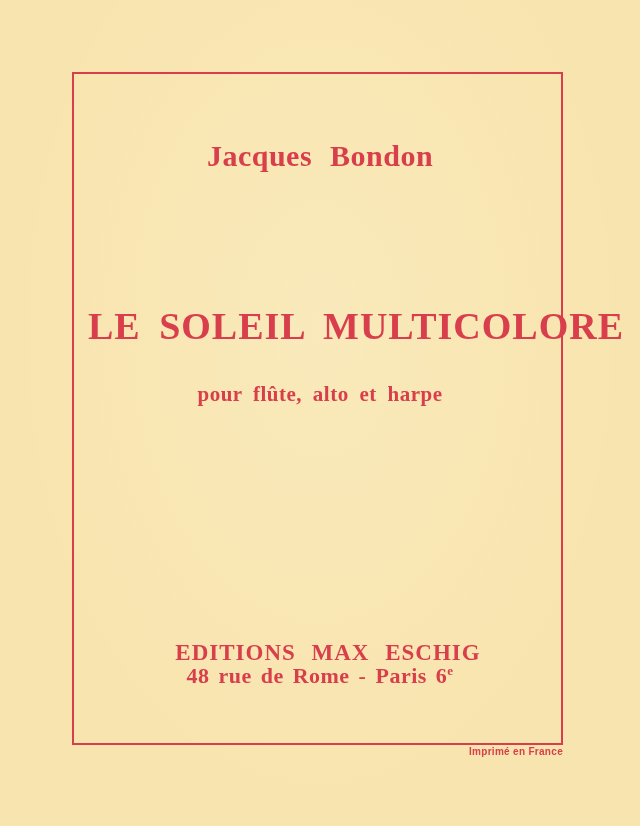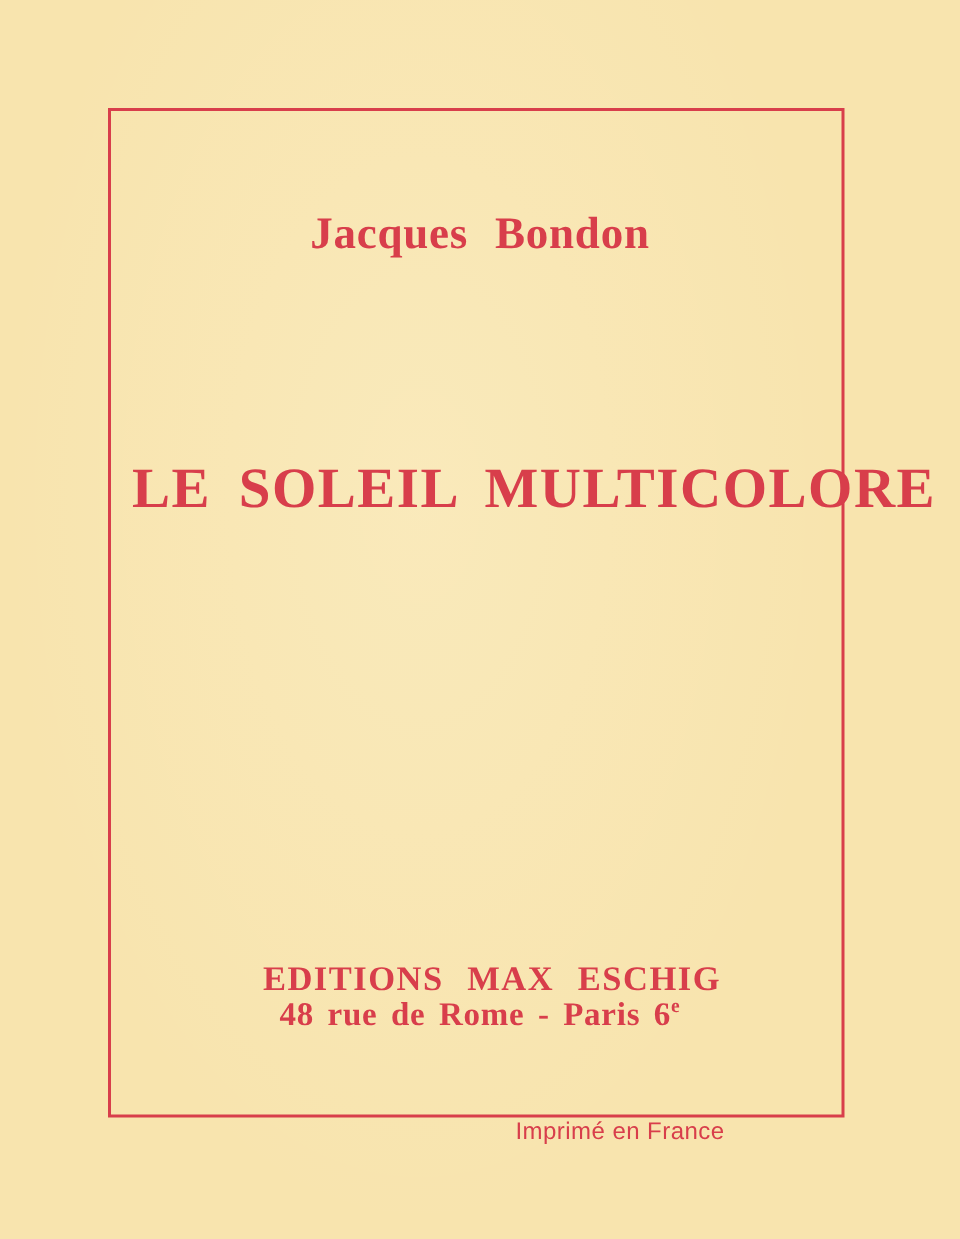--- a/index.html
+++ b/index.html
@@ -11,21 +11,21 @@
     width: 640px;
     height: 826px;
     overflow: hidden;
   }
   body {
     font-family: "Liberation Serif", serif;
     background: var(--bg);
   }
   .cover {
     position: relative;
-    width: 560px;
+    width: 640px;
     height: 826px;
     background:
       radial-gradient(ellipse at 50% 40%, rgba(255,250,225,0.25), rgba(0,0,0,0) 70%),
       var(--bg);
     color: var(--accent);
   }
   .border-frame {
     position: absolute;
     left: 72px;
     top: 72px;
@@ -78,37 +78,38 @@
   .address sup {
     font-size: 13px;
     vertical-align: super;
     line-height: 0;
   }
   .imprint {
     position: absolute;
     top: 746px;
     right: 77px;
     font-family: "Liberation Sans", sans-serif;
-    font-size: 16px;
-    font-weight: normal;
+    font-size: 10px;
+    font-weight: bold;
     letter-spacing: 0.3px;
     color: var(--accent);
   }
 </style>
 </head>
 <body>
 
 <div class="cover">
 
   <div class="border-frame"></div>
 
   <div class="textline author">Jacques Bondon</div>
 
   <div class="textline title">LE SOLEIL MULTICOLORE</div>
 
+  <div class="textline subtitle">pour flûte, alto et harpe</div>
 
   <div class="textline publisher">EDITIONS MAX ESCHIG</div>
 
   <div class="textline address">
     <span>48 rue de Rome - Paris 6</span><sup>e</sup>
   </div>
 
   <div class="imprint">Imprimé en France</div>
 
 </div>

